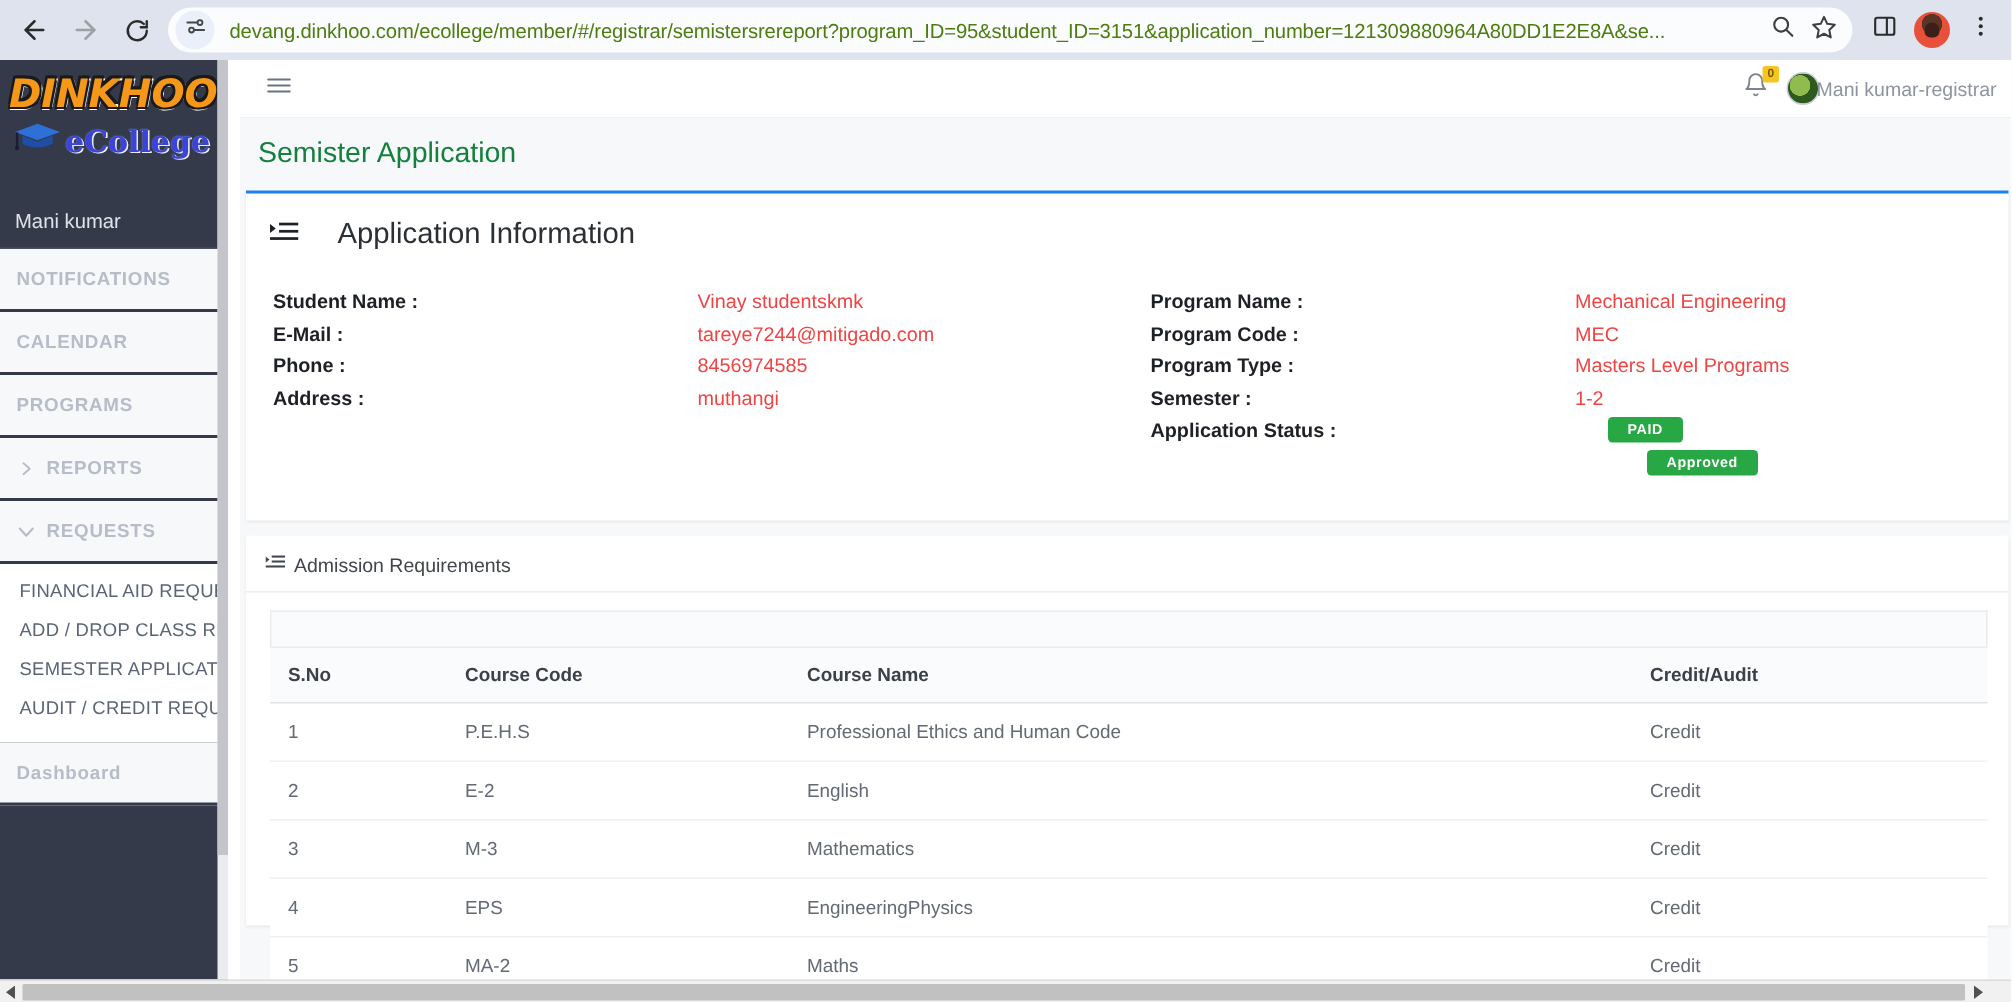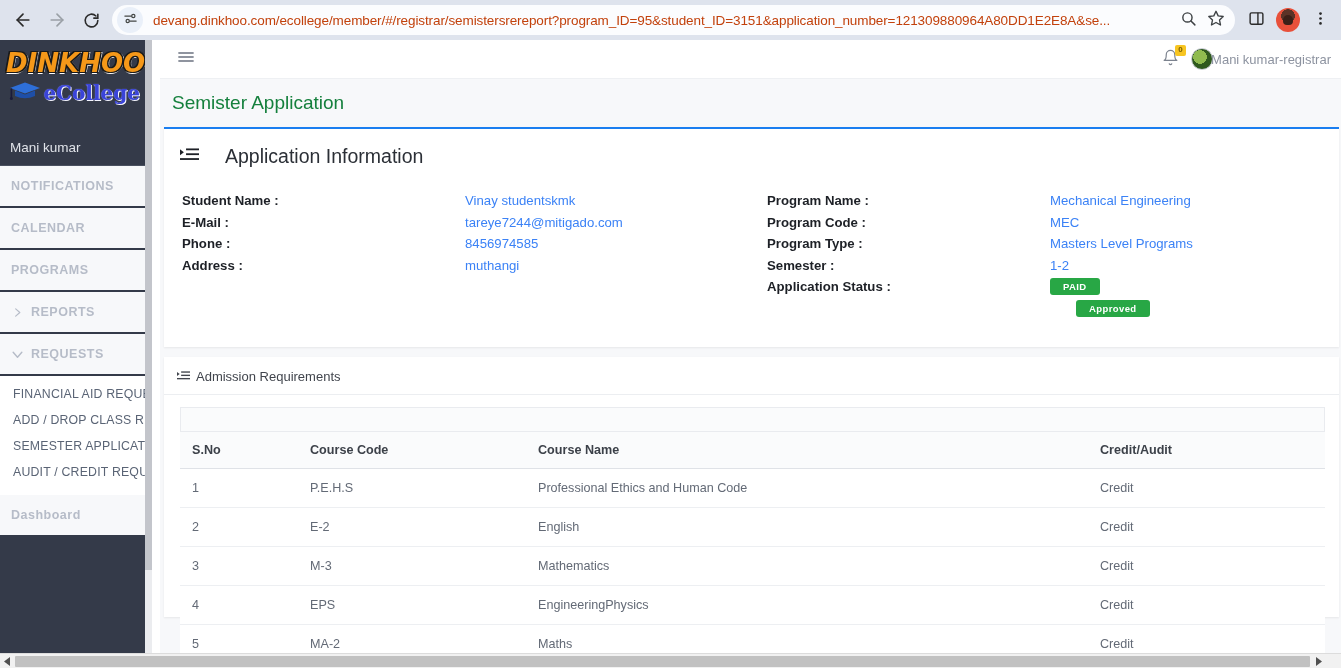--- a/index.html
+++ b/index.html
@@ -39,21 +39,21 @@
   .site-icon {
     width: 26px; height: 26px;
     flex: 0 0 auto;
     background: #eaf0f9;
     border-radius: 50%;
     display: flex; align-items: center; justify-content: center;
     margin-left: 1px;
   }
   .url-text {
     font-size: 13.5px;
-    color: #c2410c;
+    color: #4d7c0f;
     white-space: nowrap;
     overflow: hidden;
     margin-left: 10px;
     flex: 1 1 auto;
     letter-spacing: -0.1px;
   }
   .omni-icon {
     width: 26px; height: 26px; flex: 0 0 auto;
     display: flex; align-items: center; justify-content: center;
     margin-right: 2px;
@@ -236,32 +236,33 @@
   .info-col { display: flex; flex: 1 1 0; min-width: 0; }
   .info-col.left { padding-left: 18px; }
   .info-col.right { padding-left: 13px; }
   .lab-col { width: 283px; flex: 0 0 auto; }
   .lab-col.rightlab { width: 283px; }
   .row-lab {
     font-size: 13.2px; color: #1d2026; font-weight: bold;
     height: 21.5px; line-height: 21.5px;
   }
   .row-val {
-    font-size: 13.2px; color: #3b82f6;
+    font-size: 13.2px; color: #ef4444;
     height: 21.5px; line-height: 21.5px;
     white-space: nowrap;
   }
   .badge {
     display: inline-block;
     background: #28a745; color: #ffffff;
     font-size: 9.5px; font-weight: bold;
     letter-spacing: 0.4px;
     padding: 3px 13px 3px 13px;
     border-radius: 3px;
     line-height: 11px;
+    margin-left: 22px;
   }
   .badge-cell { height: 21.5px; display: flex; align-items: center; }
   .badge-cell.indent { padding-left: 26px; }
 
   .card2 {
     background: #ffffff;
     margin: 10px 2px 0 4px;
     box-shadow: 0 1px 2px rgba(0,0,0,0.07);
     height: 260px;
   }

